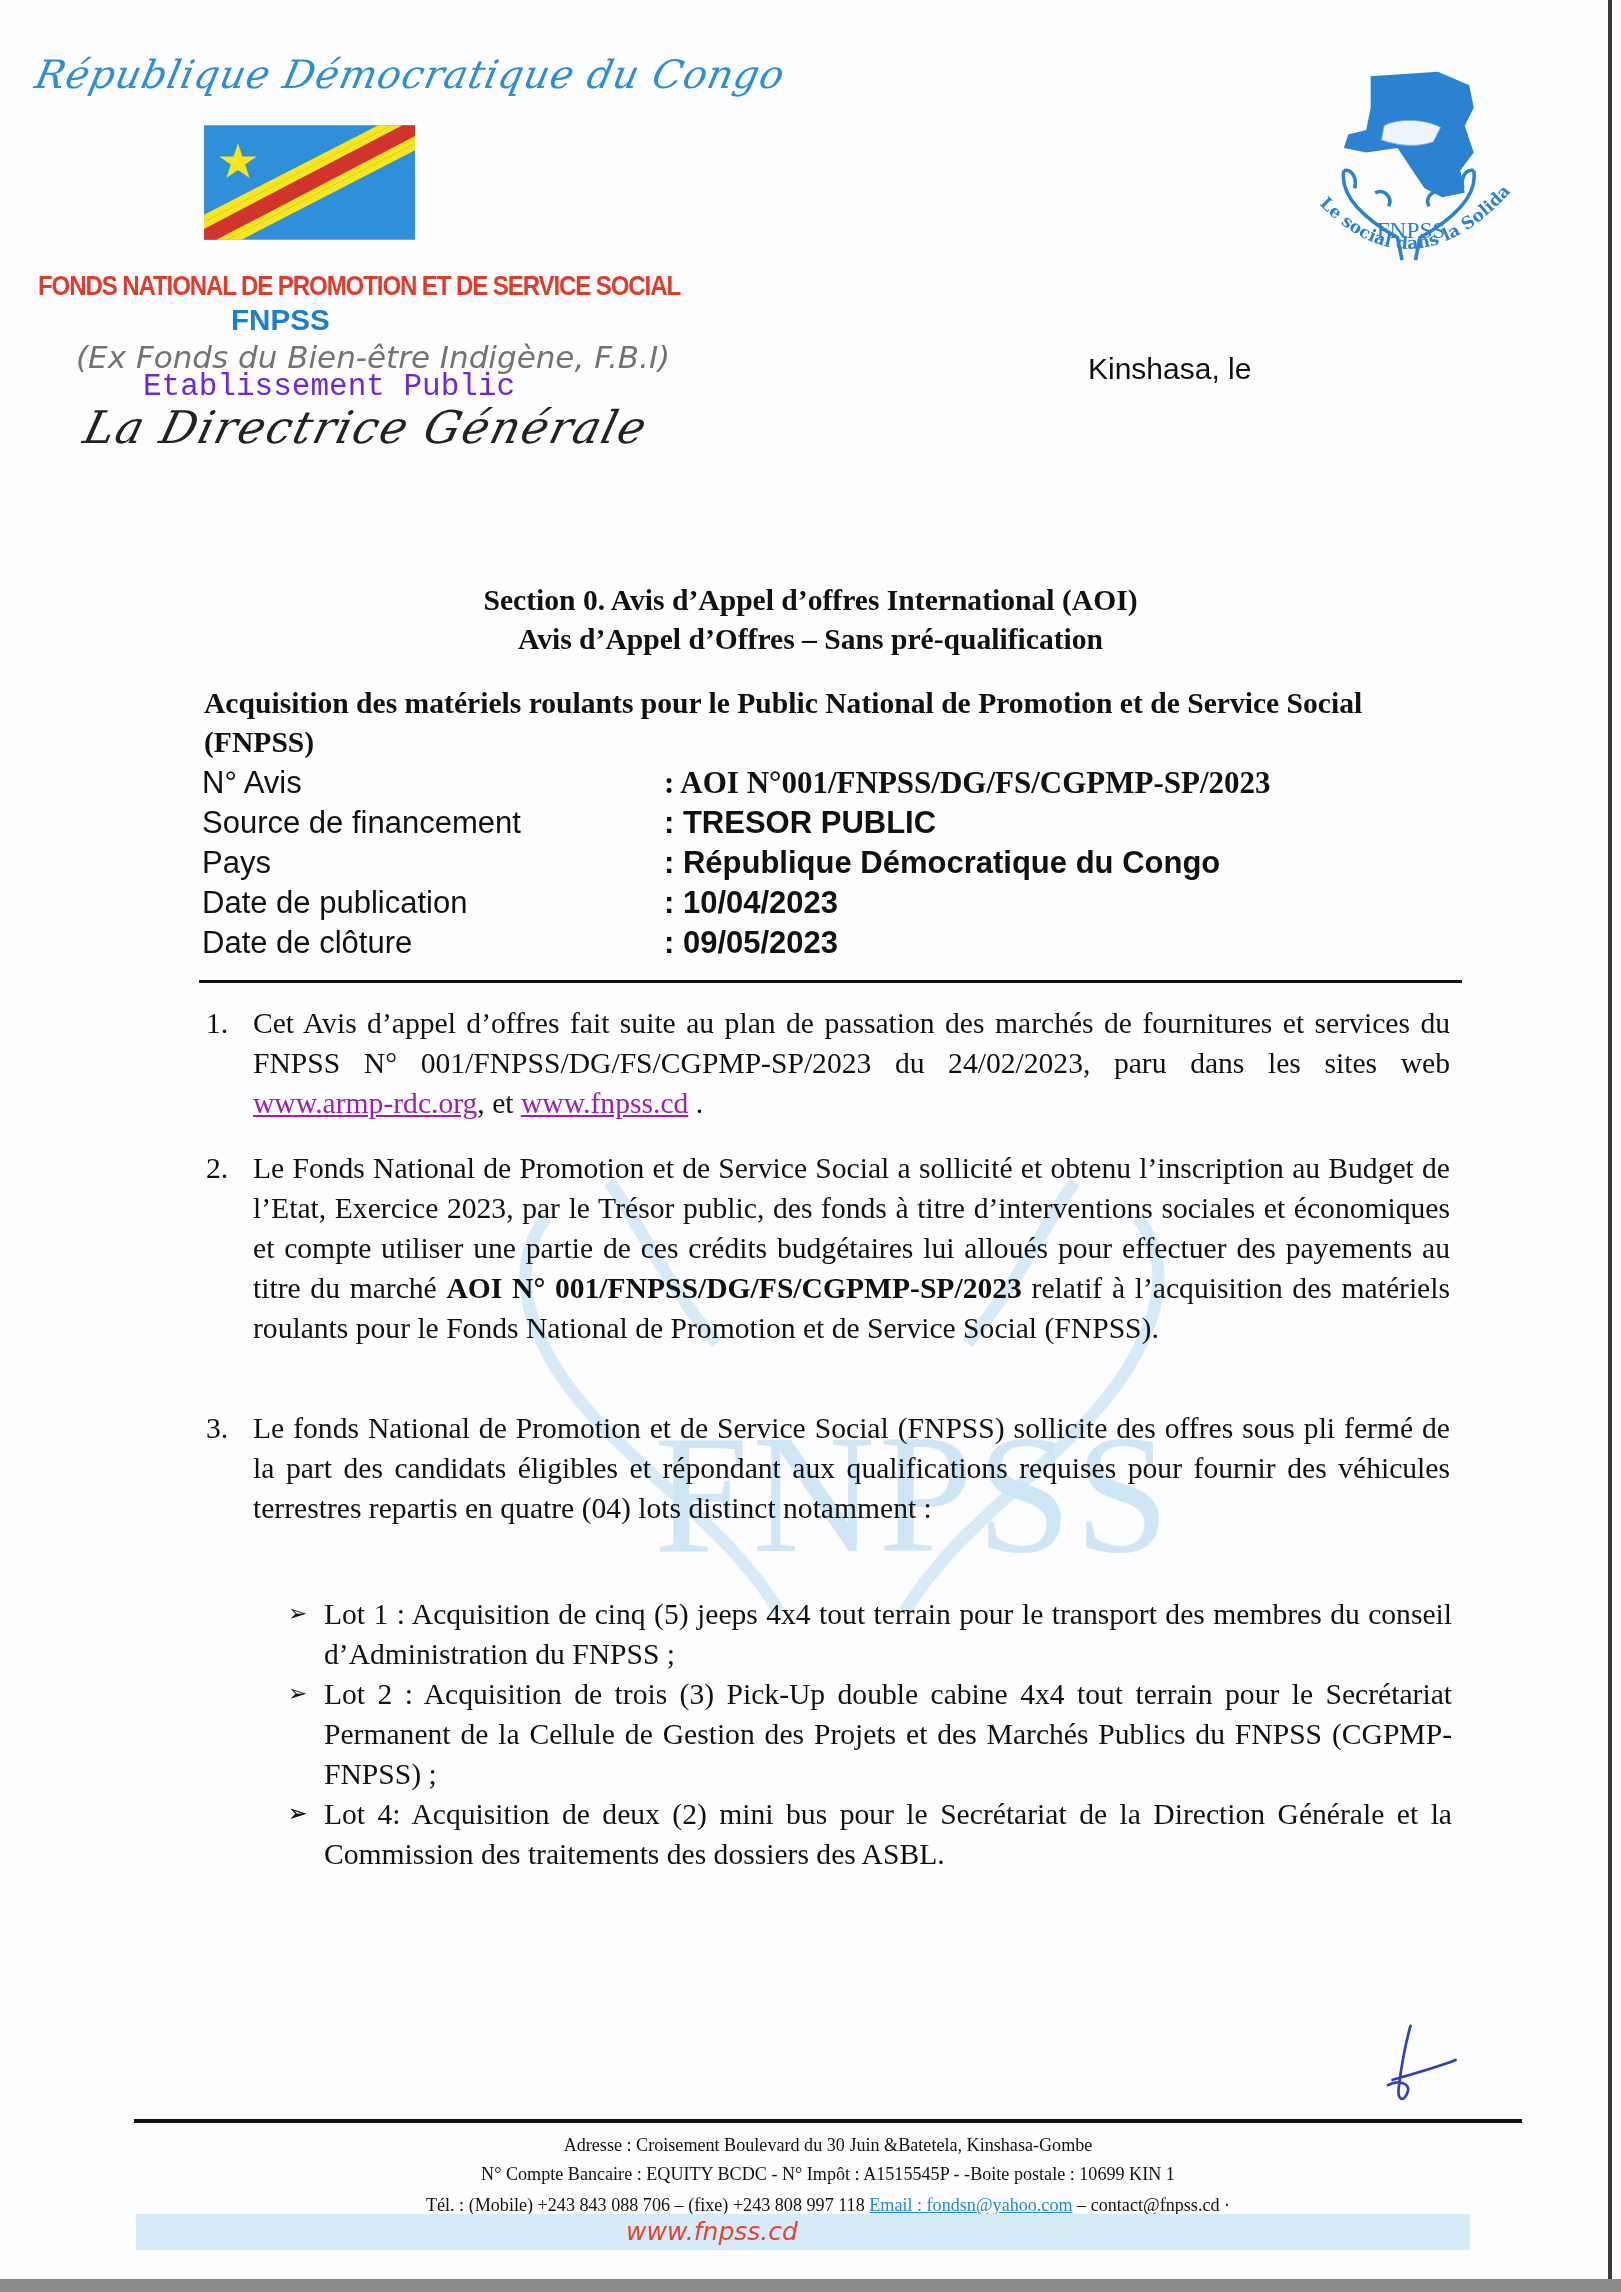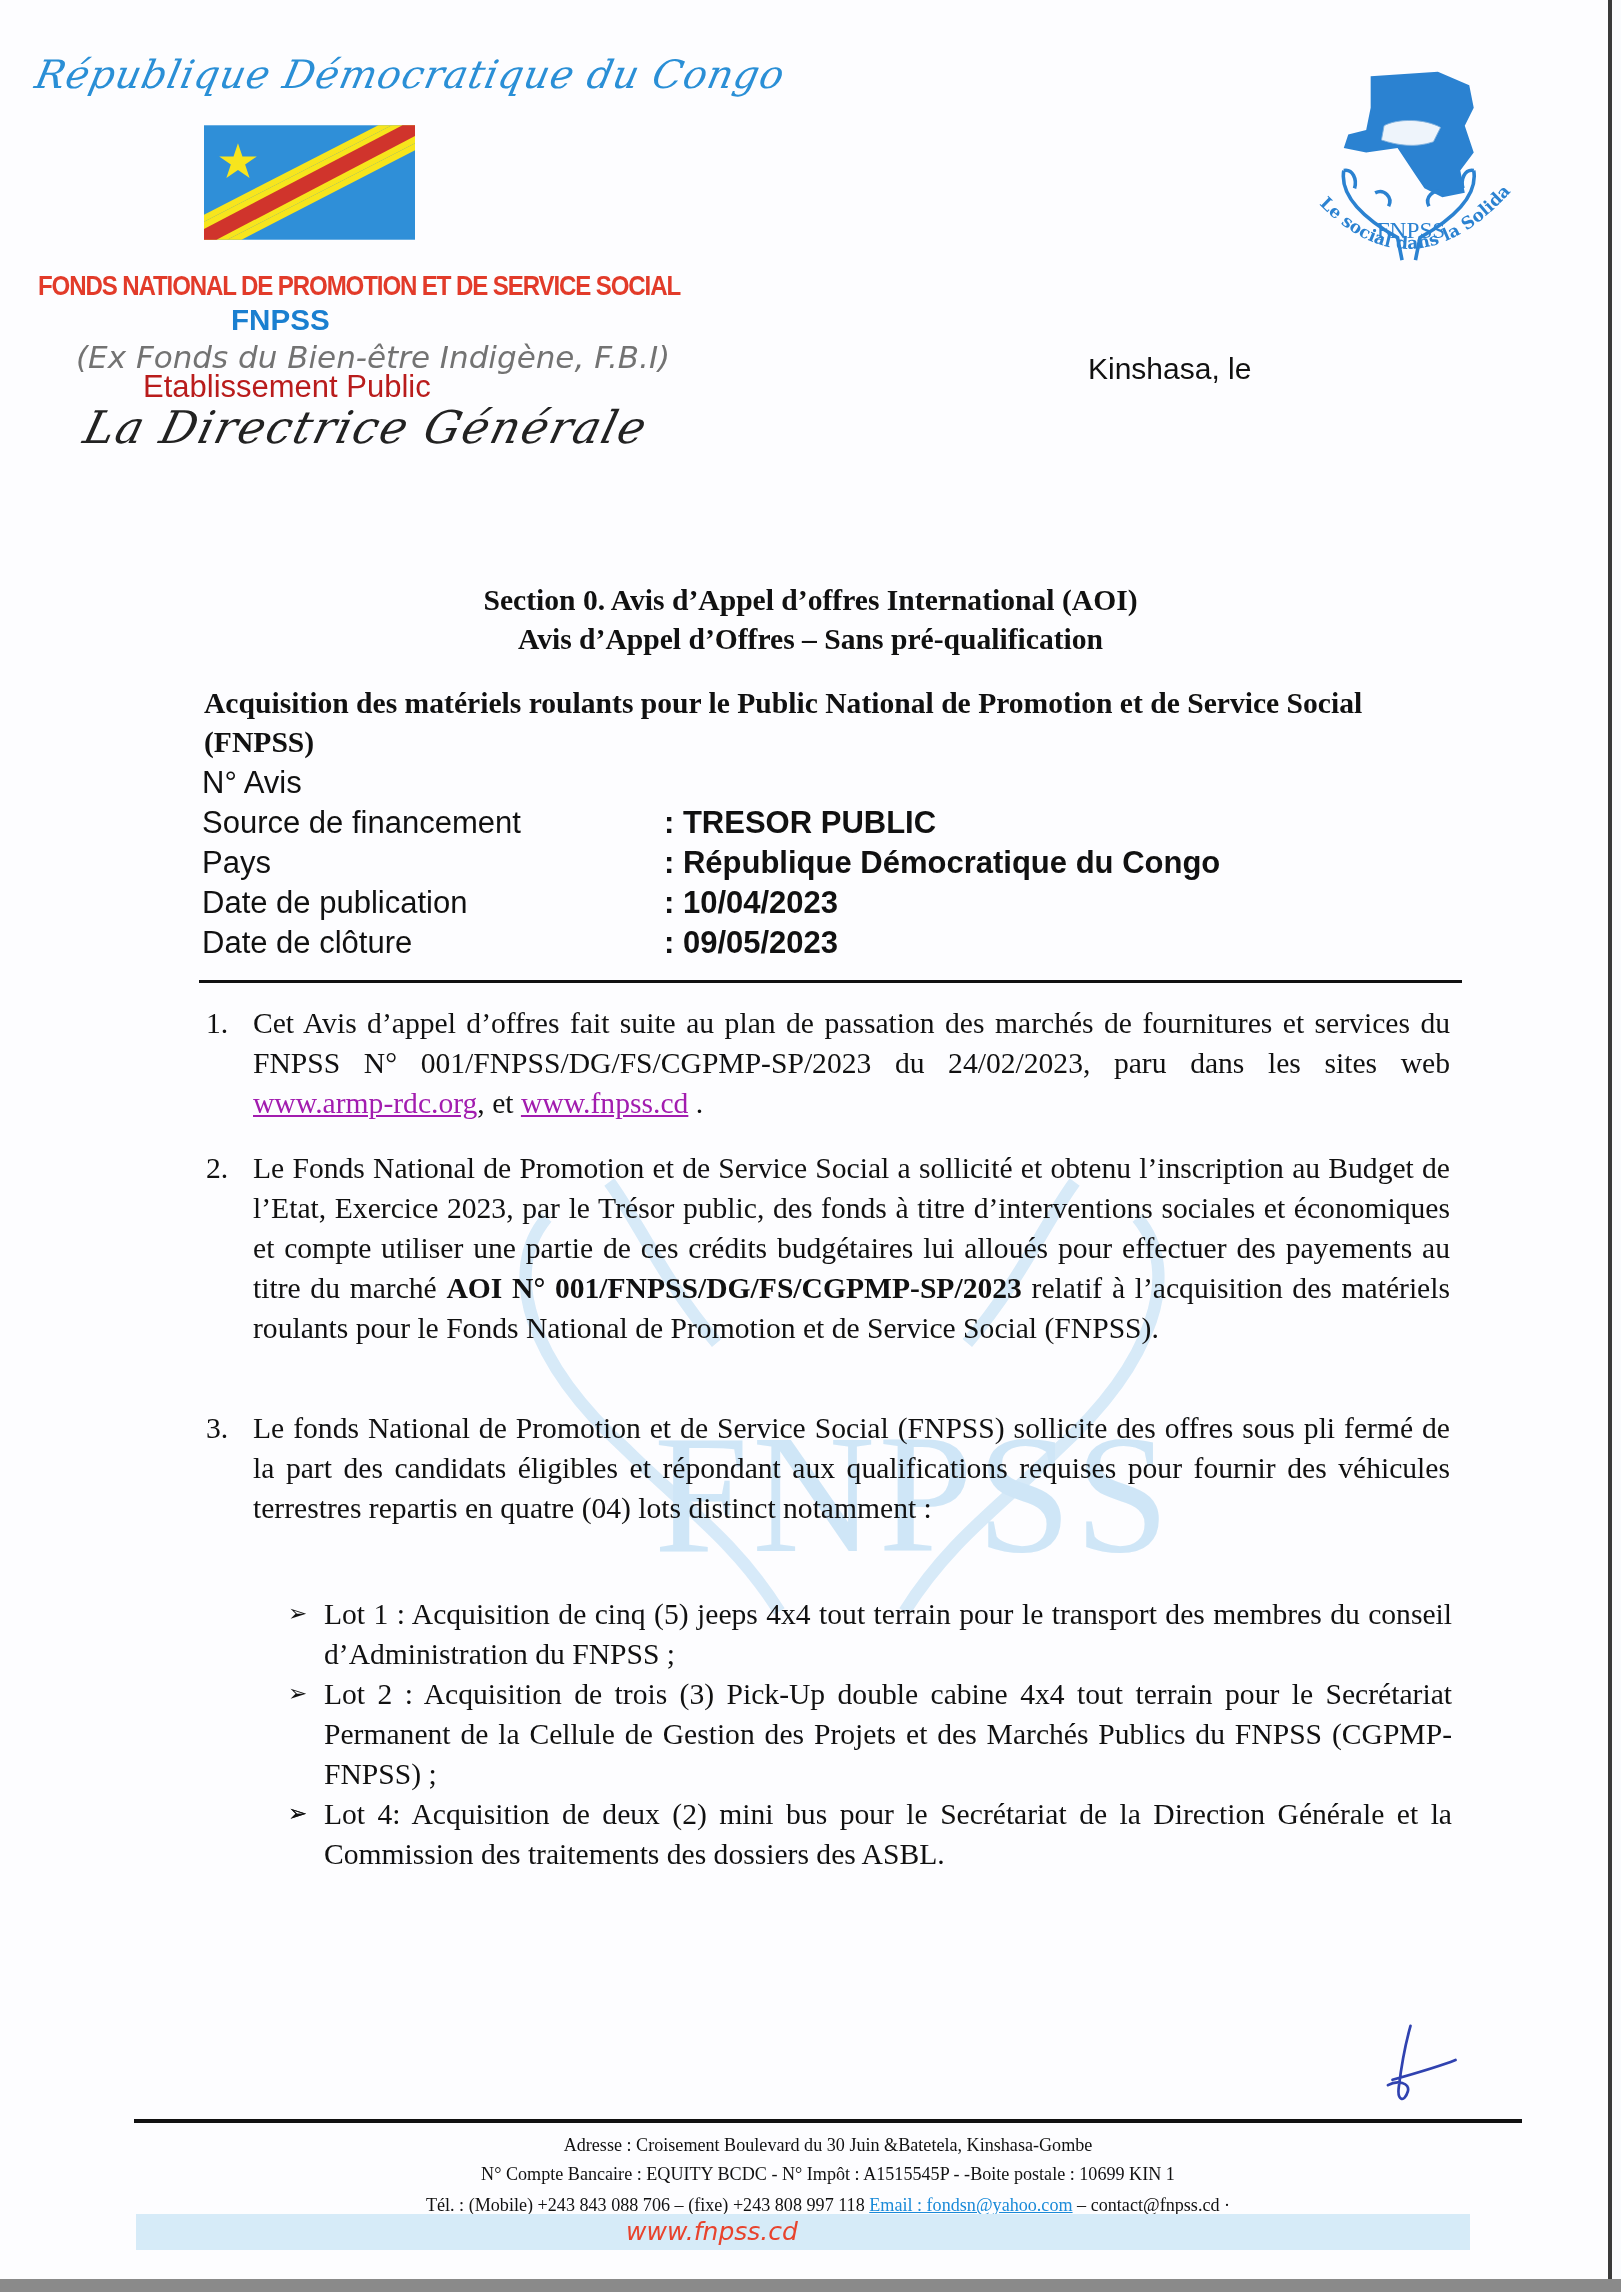--- a/index.html
+++ b/index.html
@@ -15,21 +15,21 @@
   
   .watermark { position: absolute; left: 394px; top: 985px; width: 896px; height: 716px; pointer-events: none; }
   .wm-text { position: absolute; left: 260px; top: 412px; font-family: "Liberation Serif", serif; font-size: 170px; color: #cfe6f7; letter-spacing: 3.6px; }
 
   
   .rep-title { position: absolute; left: 36px; top: 52px; font-family: "DejaVu Serif", serif; font-style: italic; font-size: 39px; color: #2a8fd6; letter-spacing: 0.9px; transform: skewX(-12deg); }
   .flag { position: absolute; left: 204px; top: 125px; width: 211px; height: 115px; }
   .org-name { position: absolute; left: 38px; top: 270px; font-family: "Liberation Sans", sans-serif; font-size: 28px; font-weight: bold; color: #e23b2a; letter-spacing: -1.3px; transform: scaleX(0.86); transform-origin: left; white-space: nowrap; }
   .org-acr { position: absolute; left: 231px; top: 303px; font-family: "Liberation Sans", sans-serif; font-size: 29.6px; font-weight: bold; color: #1a7fd0; }
   .org-ex { position: absolute; left: 76px; top: 339px; font-family: "DejaVu Sans", sans-serif; font-style: italic; font-size: 31px; color: #737373; }
-  .org-type { position: absolute; left: 143px; top: 369px; font-family: Liberation Sans, sans-serif; font-size: 31px; color: #b91c1c; }
+  .org-type { position: absolute; left: 143px; top: 369px; font-family: Liberation Mono, monospace; font-size: 31px; color: #6d28d9; }
   .org-dir { position: absolute; left: 85px; top: 401px; font-family: "DejaVu Serif", serif; font-style: italic; font-size: 45px; color: #222; transform: skewX(-14deg); letter-spacing: 1.8px; }
 
   
   .logo { position: absolute; left: 1281px; top: 36px; width: 260px; height: 242px; }
   .place-date { position: absolute; left: 1088px; top: 352px; font-family: "Liberation Sans", sans-serif; font-size: 30px; color: #111; }
 
   
   .heading { position: absolute; left: 0; width: 1621px; text-align: center; font-weight: bold; font-size: 29.6px; margin-top: 18px; }
   .h1 { top: 566px; }
   .h2 { top: 605px; }
@@ -121,20 +121,21 @@
   <div class="place-date">Kinshasa, le</div>
 
   <div class="heading h1">Section 0. Avis d’Appel d’offres International (AOI)</div>
   <div class="heading h2">Avis d’Appel d’Offres – Sans pré-qualification</div>
 
   <div class="proj-title">Acquisition des matériels roulants pour le Public National de Promotion et de Service Social (FNPSS)</div>
 
   <div class="info-table">
     <div class="info-row">
       <div class="info-label">N° Avis</div>
+      <div class="info-value serif">: AOI N°001/FNPSS/DG/FS/CGPMP-SP/2023</div>
     </div>
     <div class="info-row">
       <div class="info-label">Source de financement</div>
       <div class="info-value">: TRESOR PUBLIC</div>
     </div>
     <div class="info-row">
       <div class="info-label">Pays</div>
       <div class="info-value">: République Démocratique du Congo</div>
     </div>
     <div class="info-row">

